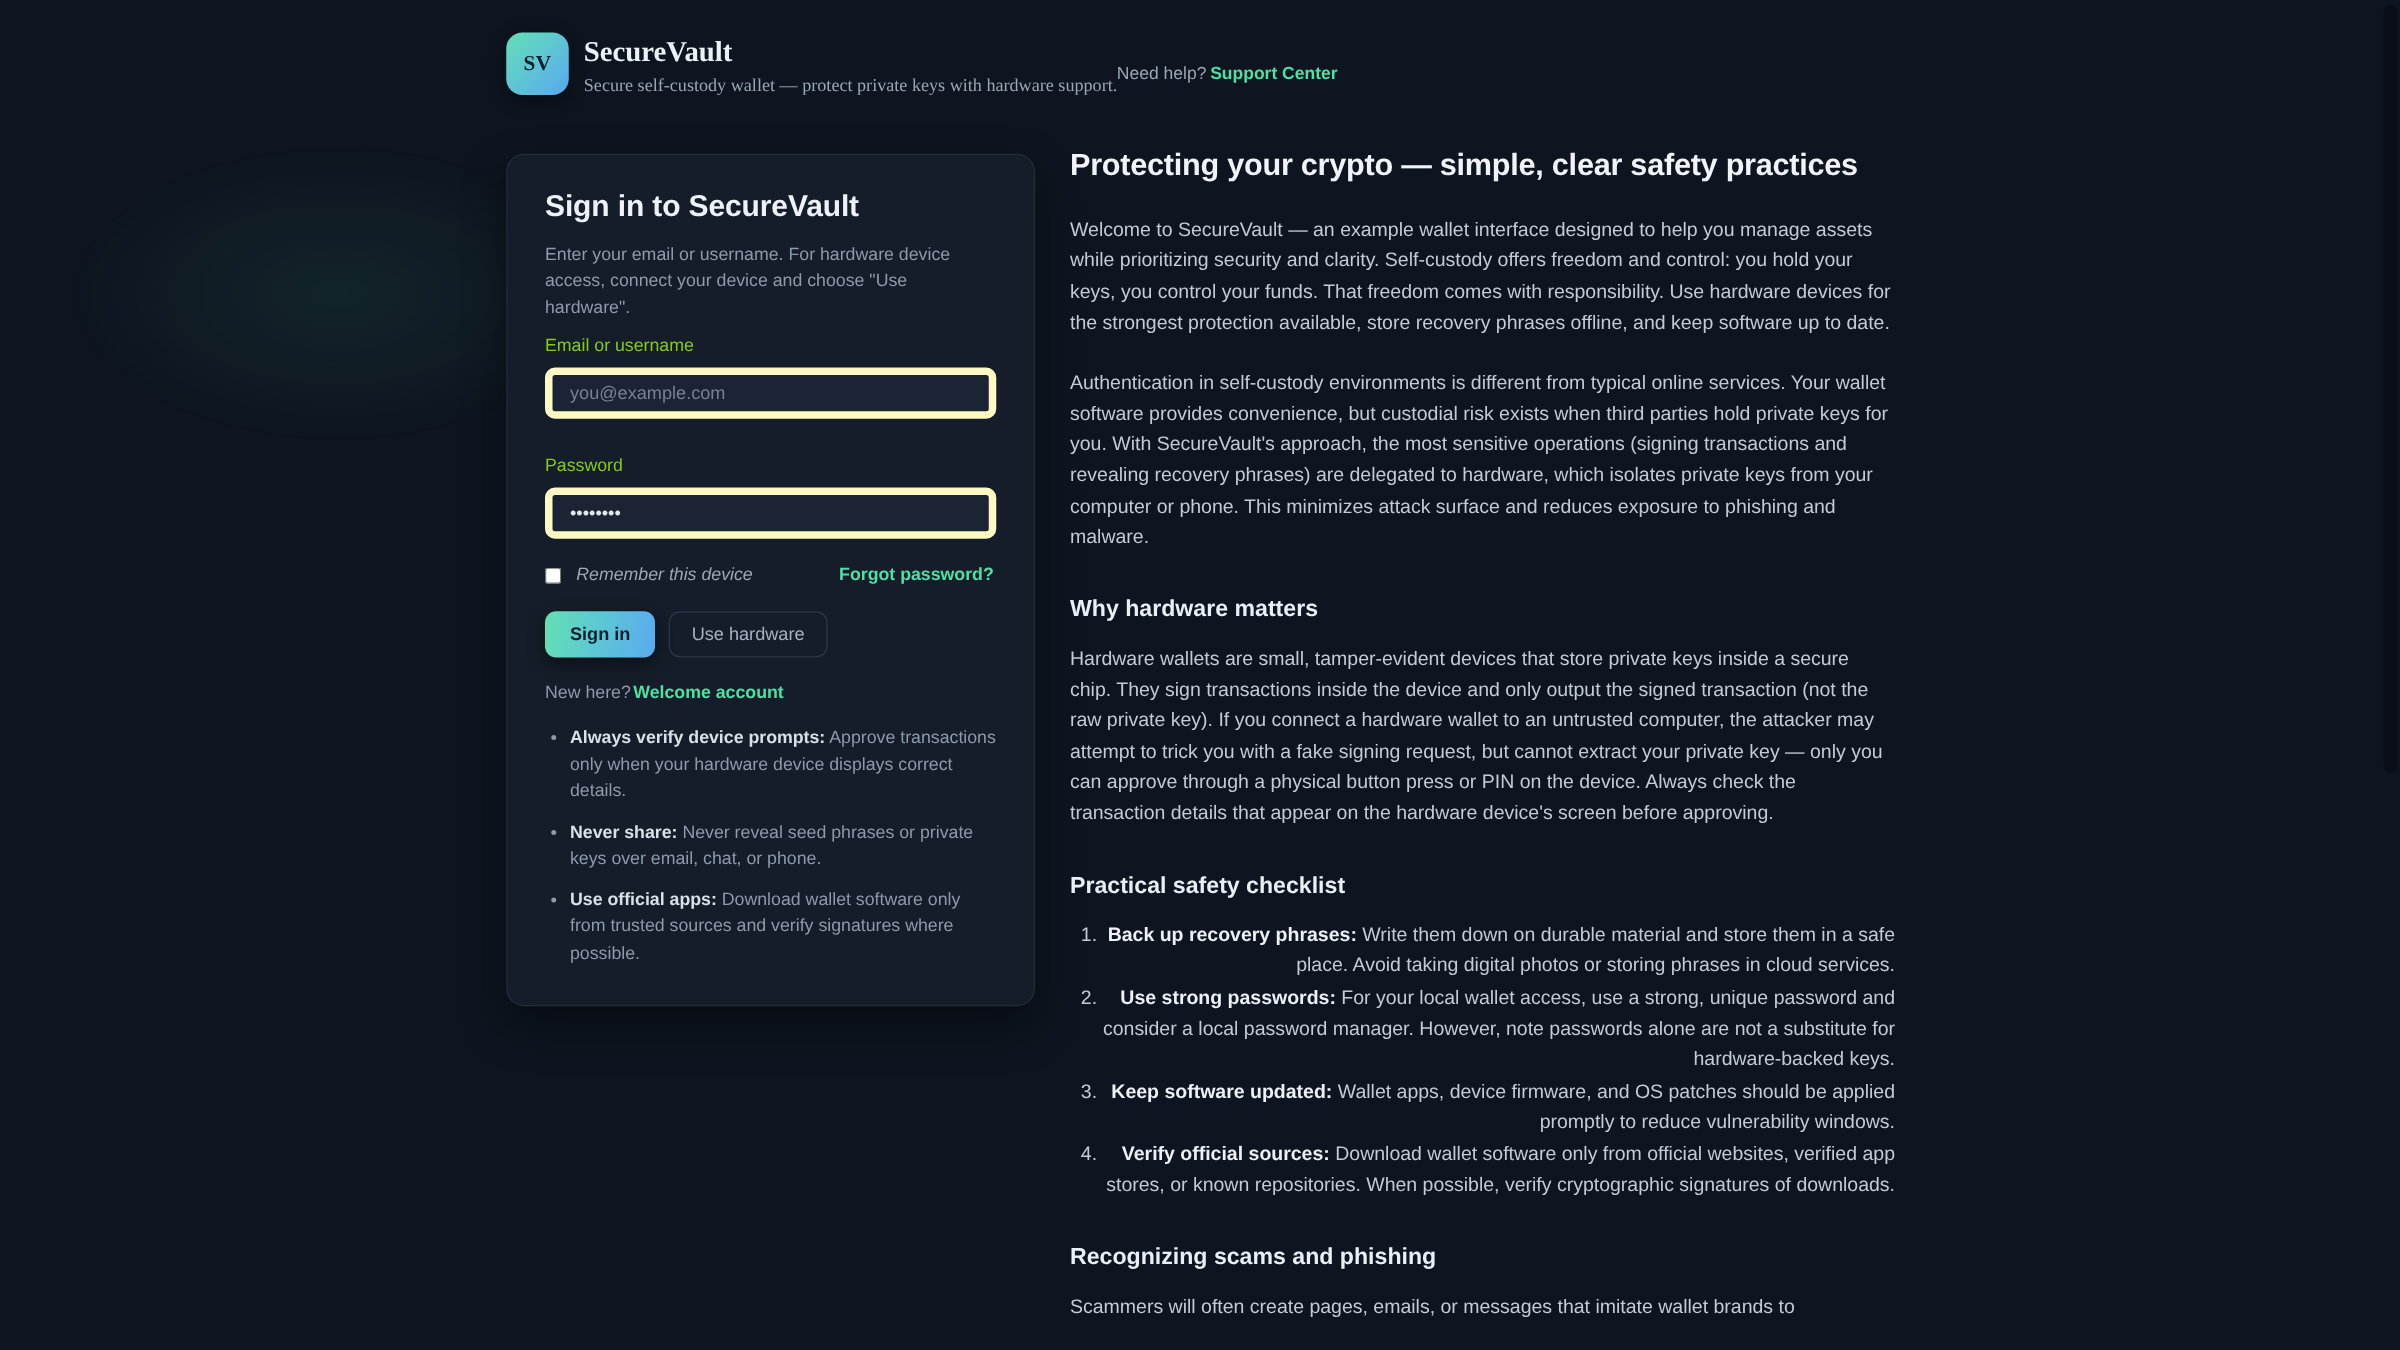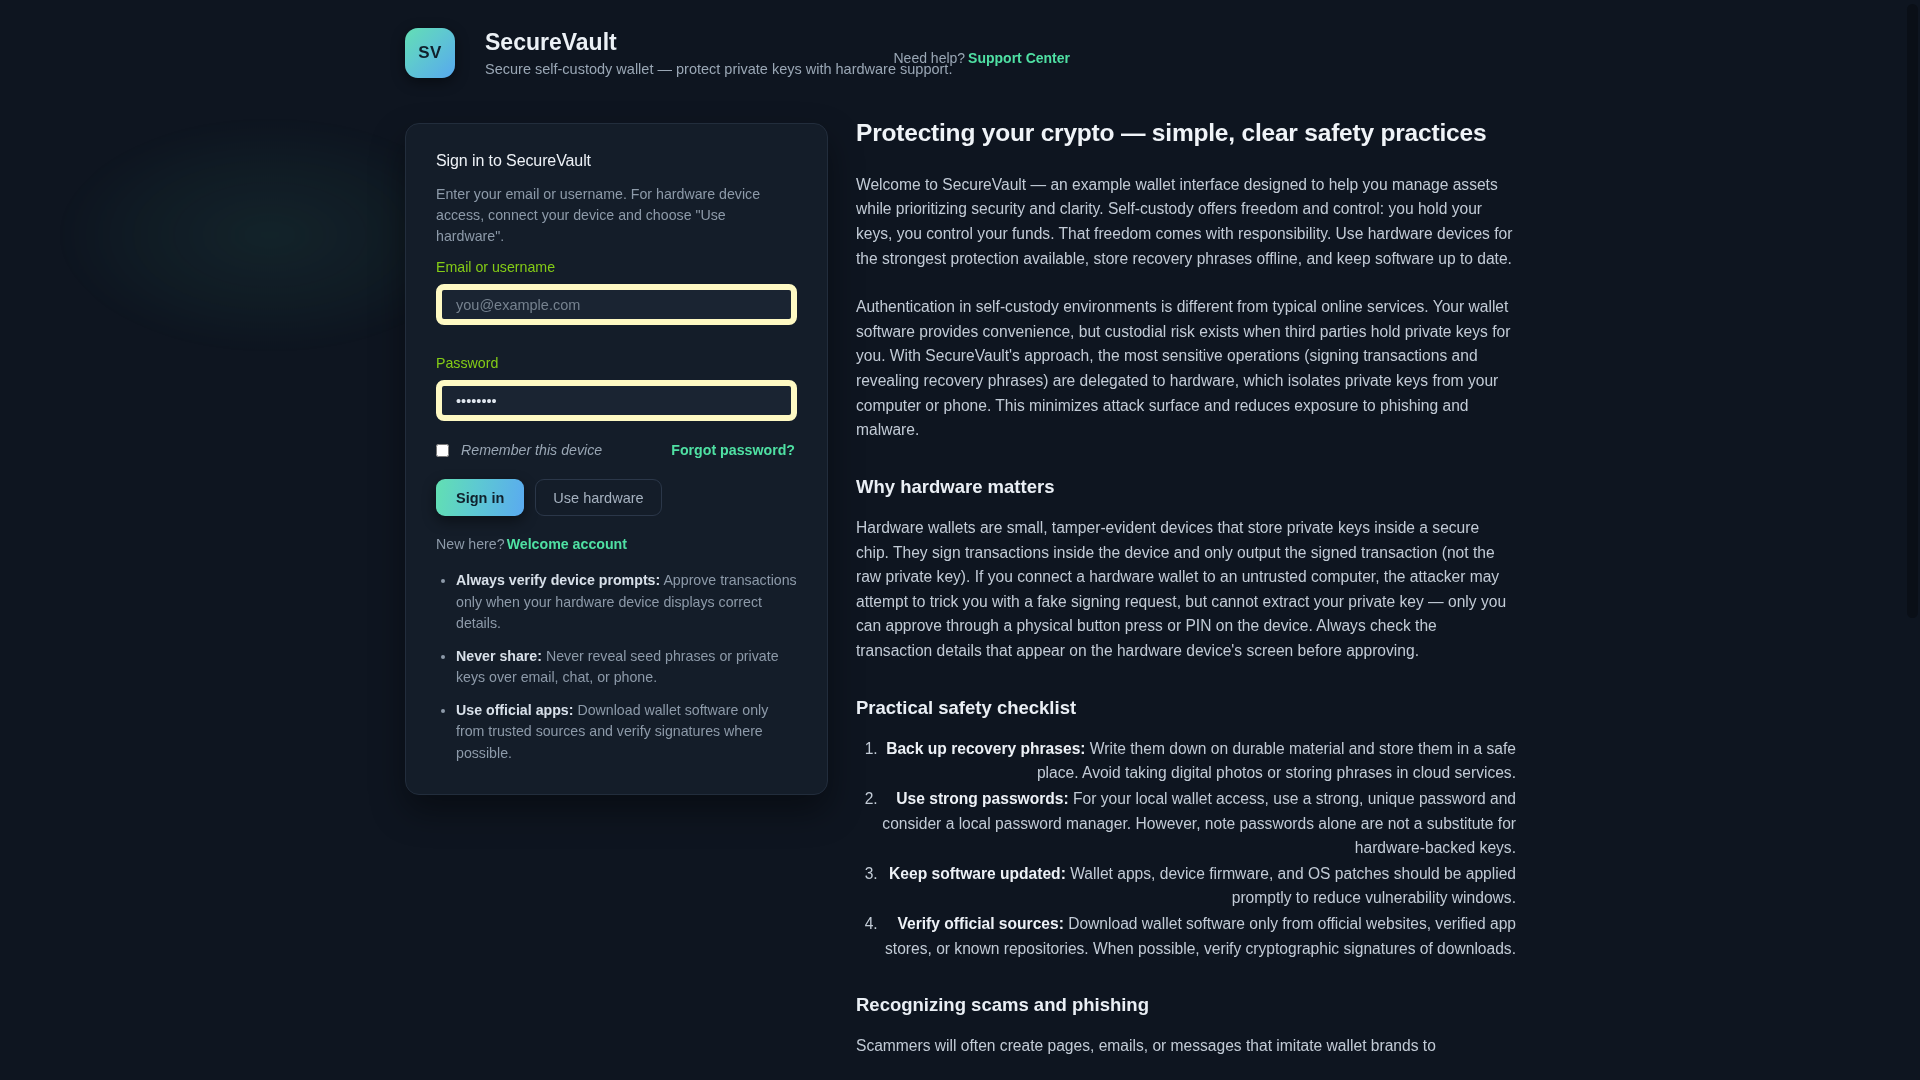--- a/index.html
+++ b/index.html
@@ -38,22 +38,23 @@
     position: absolute;
     left: 0; top: 0;
     width: 1920px;
     padding: 26px 852px 0 405px;
     display: flex;
     align-items: flex-start;
     justify-content: space-between;
   }
   .brand {
     display: flex;
-    align-items: center;
-    gap: 30px;
+    align-items: flex-start;
+    gap: 12px;
+    font-family: Liberation Serif, serif;
   }
   .logo-tile {
     width: 50px; height: 50px;
     border-radius: 13px;
     background: linear-gradient(135deg, #63dfb4 0%, #5fc9cf 42%, #57a8ef 100%);
     display: flex; align-items: center; justify-content: center;
     font-weight: bold;
     font-size: 17px;
     color: #10202c;
     letter-spacing: 0.3px;
@@ -101,22 +102,22 @@
     left: 405px; top: 5px;
     width: 423px;
     background: #141d29;
     border: 1px solid #222d3c;
     border-radius: 14px;
     padding: 28px 30px 30px 30px;
     box-shadow: 0 16px 34px rgba(0,0,0,0.40);
   }
   .card h2 {
     margin: 0 0 14px 0;
-    font-size: 16px;
-    font-weight: normal;
+    font-size: 24px;
+    font-weight: bold;
     color: #eef2f7;
     letter-spacing: -0.1px;
   }
   .card-desc {
     font-size: 14.2px;
     line-height: 1.49;
     color: #8d9aa9;
     margin: 0;
   }
   .field-label {

